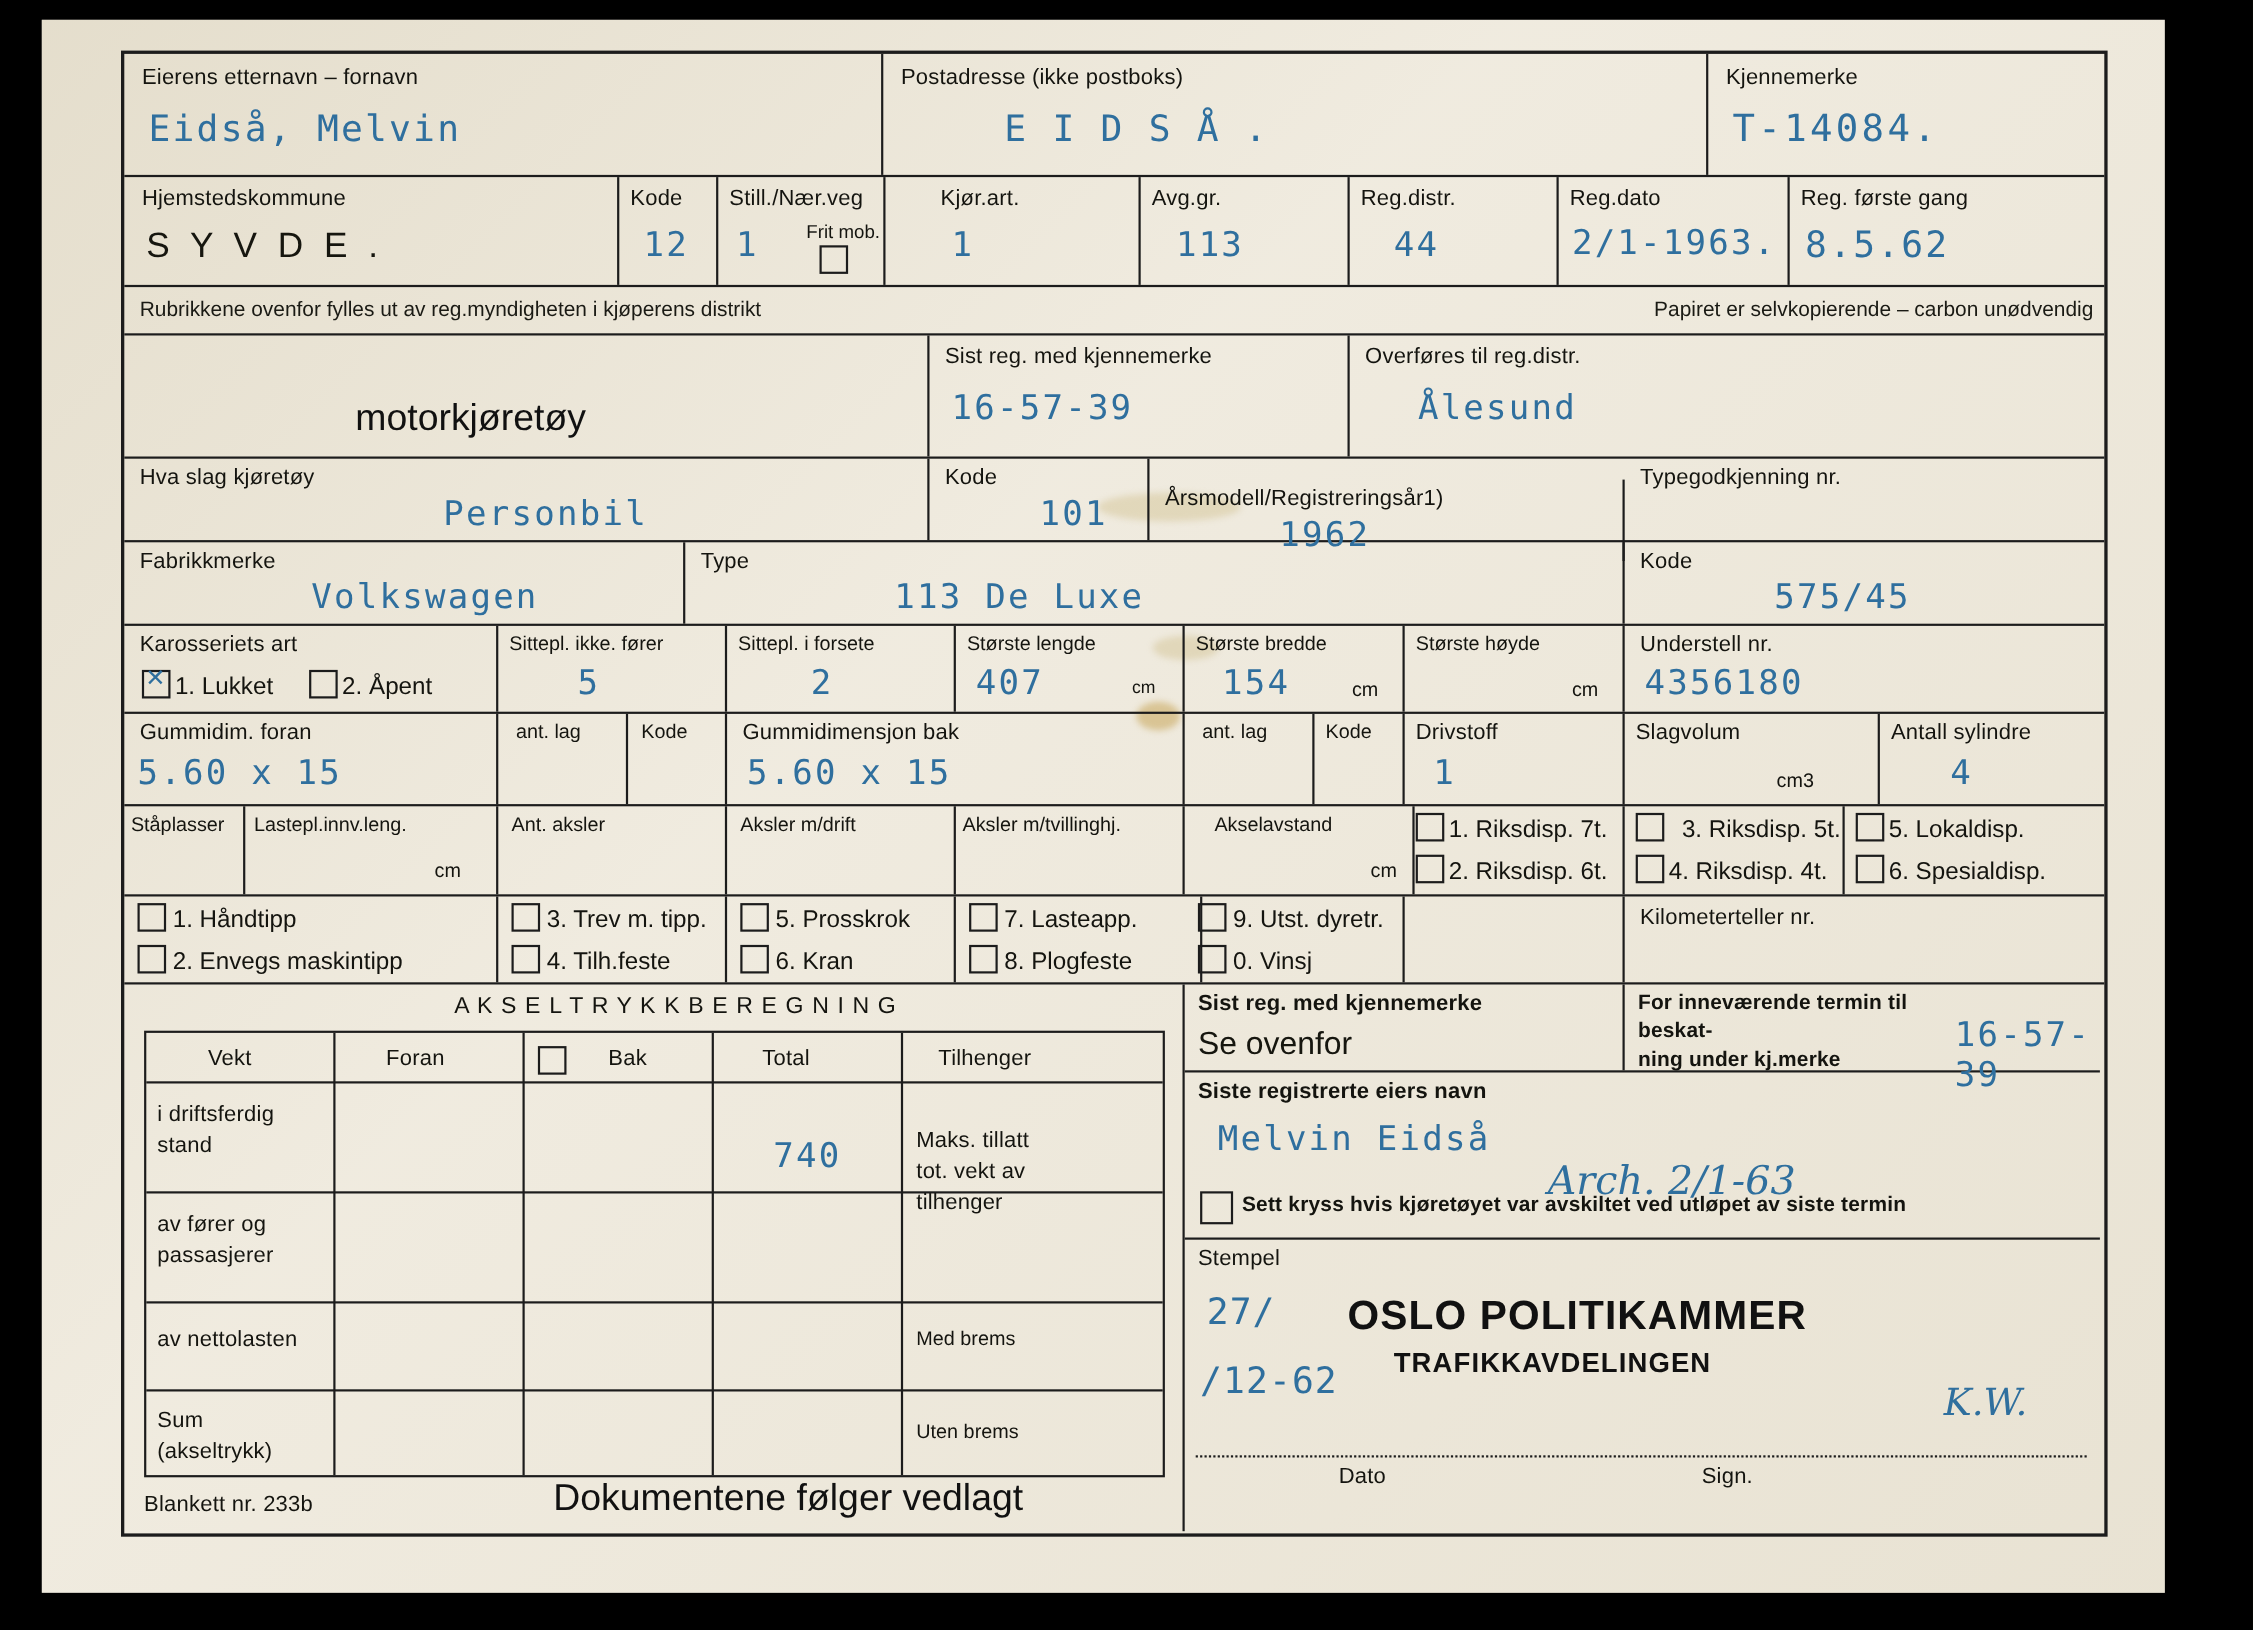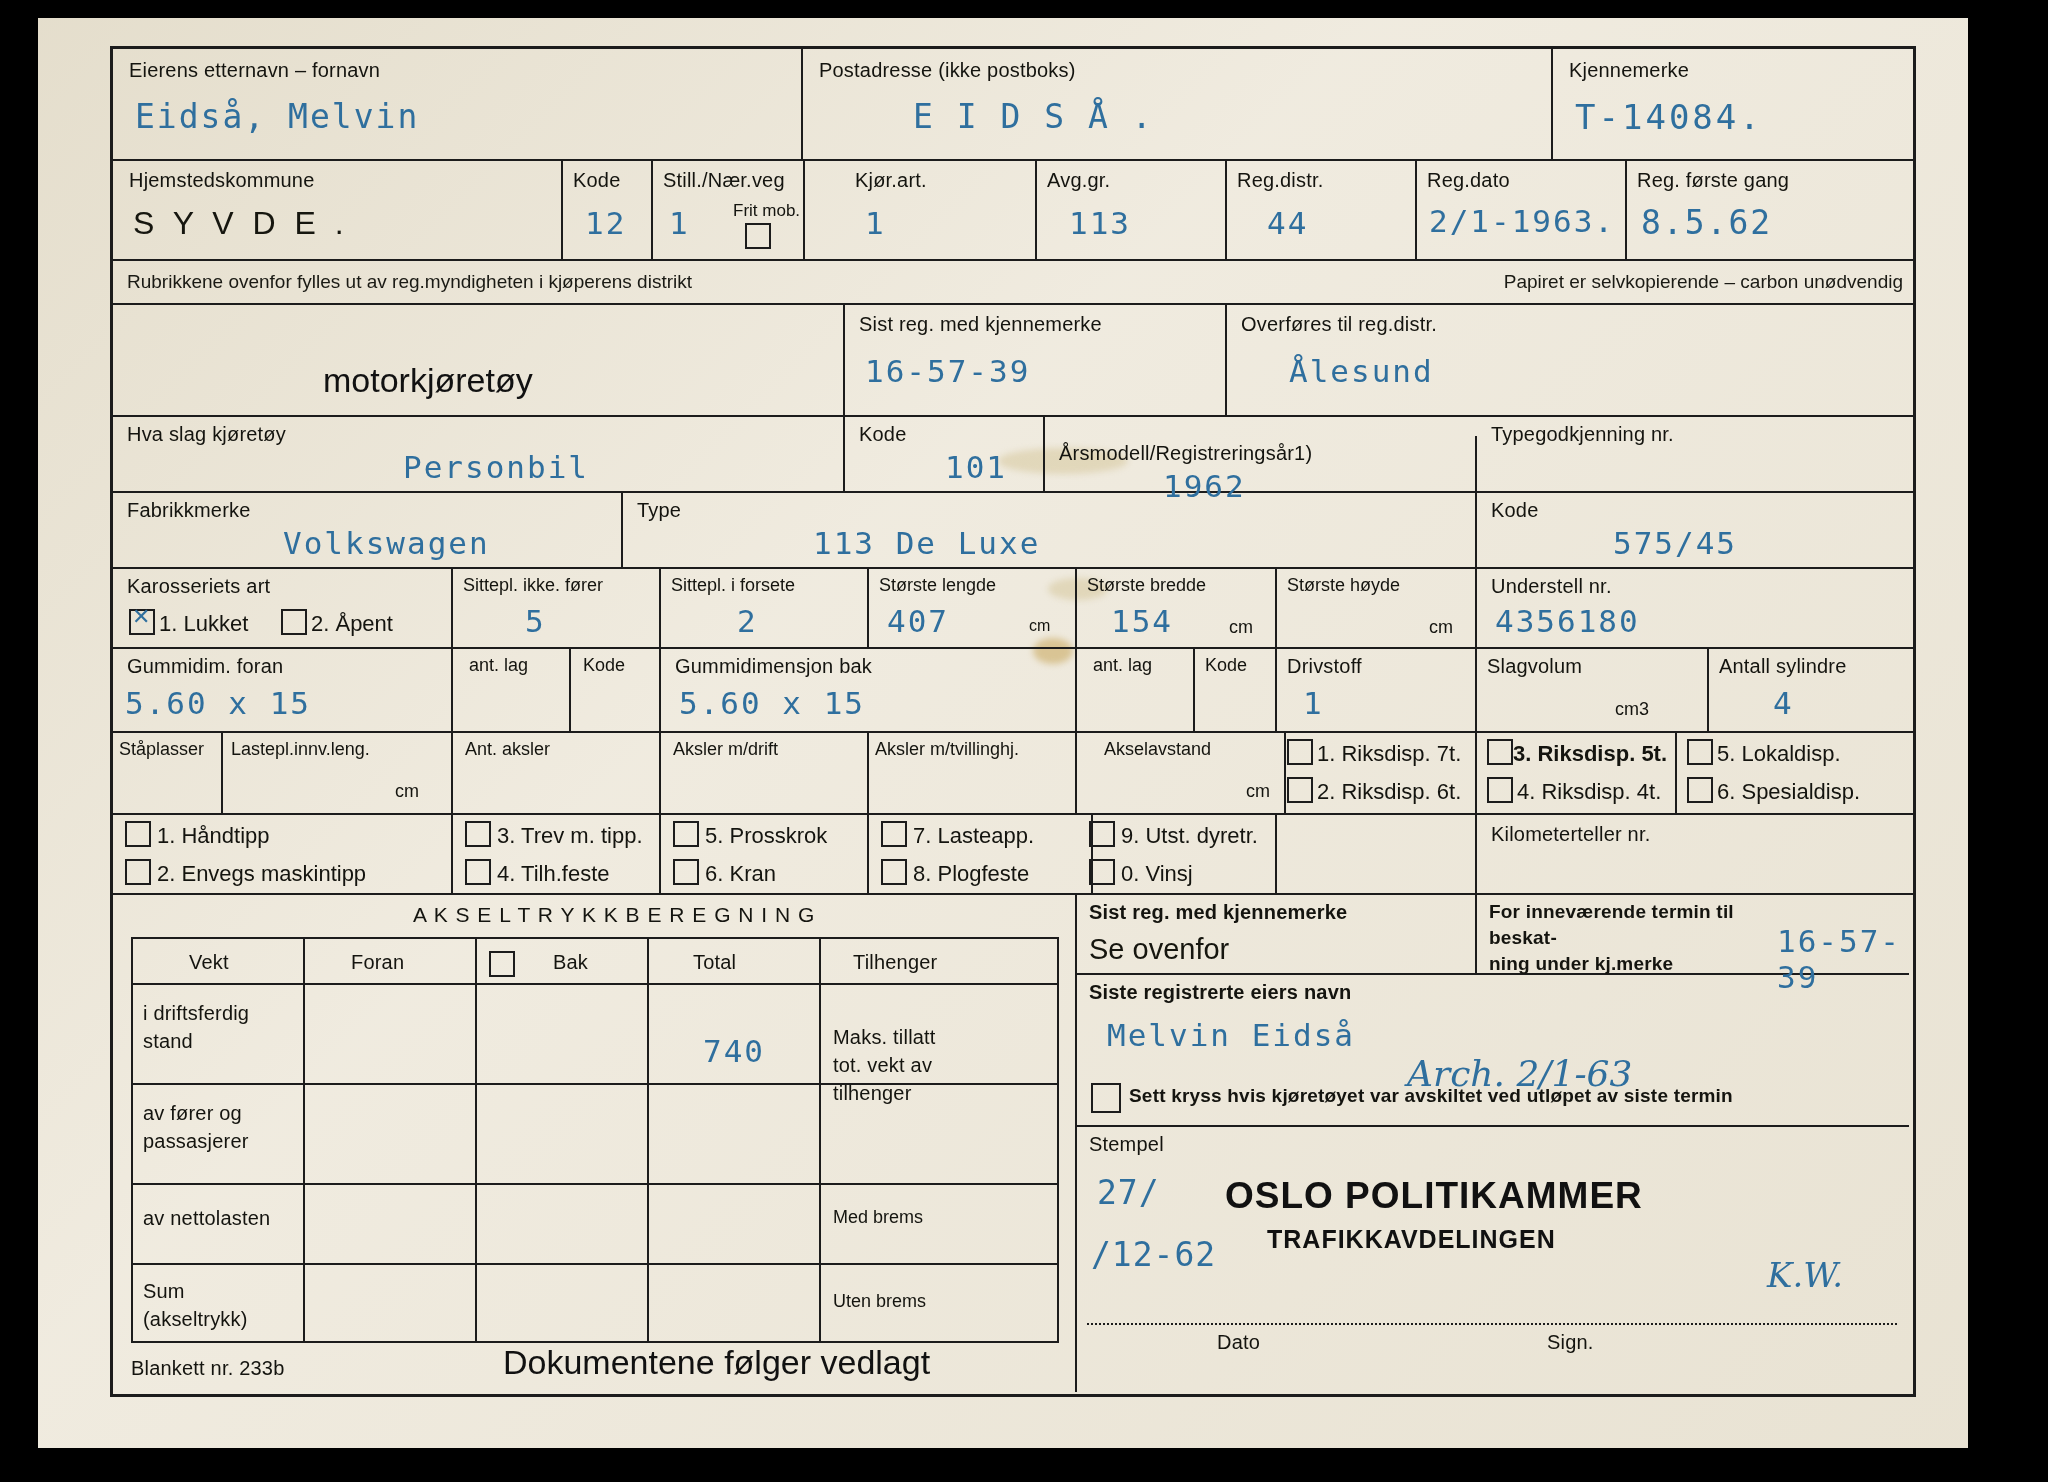--- a/index.html
+++ b/index.html
@@ -242,21 +242,21 @@
           <div class="r labs" style="left:150px;top:48px;">cm</div>
         </div>
         <div class="r br" style="left:1164px;top:0;width:200px;height:100%;">
           <span class="cb" style="position:absolute;left:10px;top:6px;"></span>
           <div class="r opt" style="left:40px;top:8px;">1. Riksdisp. 7t.</div>
           <span class="cb" style="position:absolute;left:10px;top:44px;"></span>
           <div class="r opt" style="left:40px;top:46px;">2. Riksdisp. 6t.</div>
         </div>
         <div class="r br" style="left:1364px;top:0;width:200px;height:100%;">
           <span class="cb" style="position:absolute;left:10px;top:6px;"></span>
-          <div class="r opt" style="left:36px;top:8px;font-weight:bold;">3. Riksdisp. 5t.</div>
+          <div class="r opt" style="left:52px;top:8px;">3. Riksdisp. 5t.</div>
           <span class="cb" style="position:absolute;left:10px;top:44px;"></span>
           <div class="r opt" style="left:40px;top:46px;">4. Riksdisp. 4t.</div>
         </div>
         <div class="r" style="left:1564px;top:0;width:232px;height:100%;">
           <span class="cb" style="position:absolute;left:10px;top:6px;"></span>
           <div class="r opt" style="left:40px;top:8px;">5. Lokaldisp.</div>
           <span class="cb" style="position:absolute;left:10px;top:44px;"></span>
           <div class="r opt" style="left:40px;top:46px;">6. Spesialdisp.</div>
         </div>
       </div>

